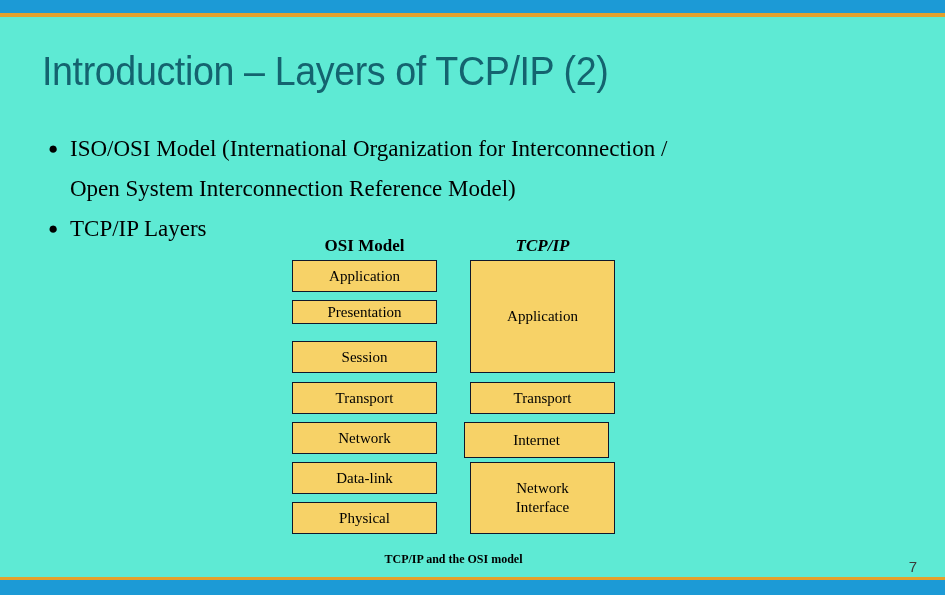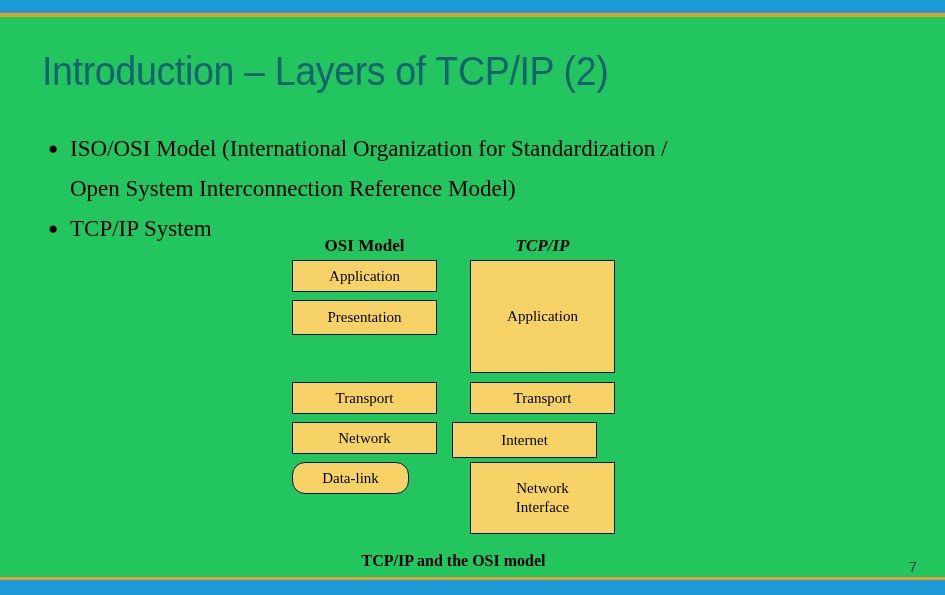--- a/index.html
+++ b/index.html
@@ -12,21 +12,21 @@
     height: 595px;
     overflow: hidden;
     font-family: "Liberation Serif", serif;
     position: relative;
   }
   #slide {
     position: absolute;
     left: 0; top: 0;
     width: 945px;
     height: 595px;
-    background: #22c55e;
+    background: #5eead4;
   }
 
   
   .band-blue-top {
     position: absolute;
     left: 0; top: 0;
     width: 945px; height: 13px;
     background: #1c9ad6;
   }
   .band-gold-top {
@@ -134,21 +134,21 @@
     line-height: 19px;
   }
 
   .caption {
     position: absolute;
     left: 292px;
     top: 552px;
     width: 323px;
     text-align: center;
     font-family: "Liberation Serif", serif;
-    font-size: 16px;
+    font-size: 12px;
     font-weight: 700;
     color: #000000;
   }
 
   .page-number {
     position: absolute;
     left: 895px;
     top: 558px;
     width: 36px;
     text-align: center;
@@ -165,48 +165,50 @@
   <div class="band-blue-top"></div>
   <div class="band-gold-top"></div>
 
   <div class="slide-title">Introduction – Layers of TCP/IP (2)</div>
 
   <div class="bullets">
 
     <div class="bullet-row">
       <span class="bullet-dot">●</span>
       <span class="bullet-text">
-        <span class="cont">ISO/OSI Model  (International Organization for Standardization /</span>
+        <span class="cont">ISO/OSI Model  (International Organization for Interconnection /</span>
         <span class="cont">Open System Interconnection Reference Model)</span>
       </span>
     </div>
 
     <div class="bullet-row">
       <span class="bullet-dot">●</span>
       <span class="bullet-text">
-        <span class="cont">TCP/IP System</span>
+        <span class="cont">TCP/IP Layers</span>
       </span>
     </div>
 
   </div>
 
   <div class="diagram">
 
     <div class="col-head" id="head-osi">OSI Model</div>
     <div class="col-head" id="head-tcp">TCP/IP</div>
 
     <div class="layer-box" style="left:292px; top:260px; width:145px; height:32px;">Application</div>
-    <div class="layer-box" style="left:292px; top:300px; width:145px; height:35px;">Presentation</div>
+    <div class="layer-box" style="left:292px; top:300px; width:145px; height:24px;">Presentation</div>
+    <div class="layer-box" style="left:292px; top:341px; width:145px; height:32px;">Session</div>
     <div class="layer-box" style="left:292px; top:382px; width:145px; height:32px;">Transport</div>
     <div class="layer-box" style="left:292px; top:422px; width:145px; height:32px;">Network</div>
-    <div class="layer-box" style="left:292px; top:462px; width:117px; height:32px;border-radius:13px;">Data-link</div>
+    <div class="layer-box" style="left:292px; top:462px; width:145px; height:32px;">Data-link</div>
+    <div class="layer-box" style="left:292px; top:502px; width:145px; height:32px;">Physical</div>
 
     <div class="layer-box" style="left:470px; top:260px; width:145px; height:113px;">Application</div>
     <div class="layer-box" style="left:470px; top:382px; width:145px; height:32px;">Transport</div>
-    <div class="layer-box" style="left:452px; top:422px; width:145px; height:36px;">Internet</div>
+    <div class="layer-box" style="left:464px; top:422px; width:145px; height:36px;">Internet</div>
     <div class="layer-box" style="left:470px; top:462px; width:145px; height:72px; white-space:pre-line;">Network
 Interface</div>
 
     <div class="caption">TCP/IP and the OSI model</div>
 
   </div>
 
   <div class="page-number">7</div>
 
   <div class="band-gold-bottom"></div>

